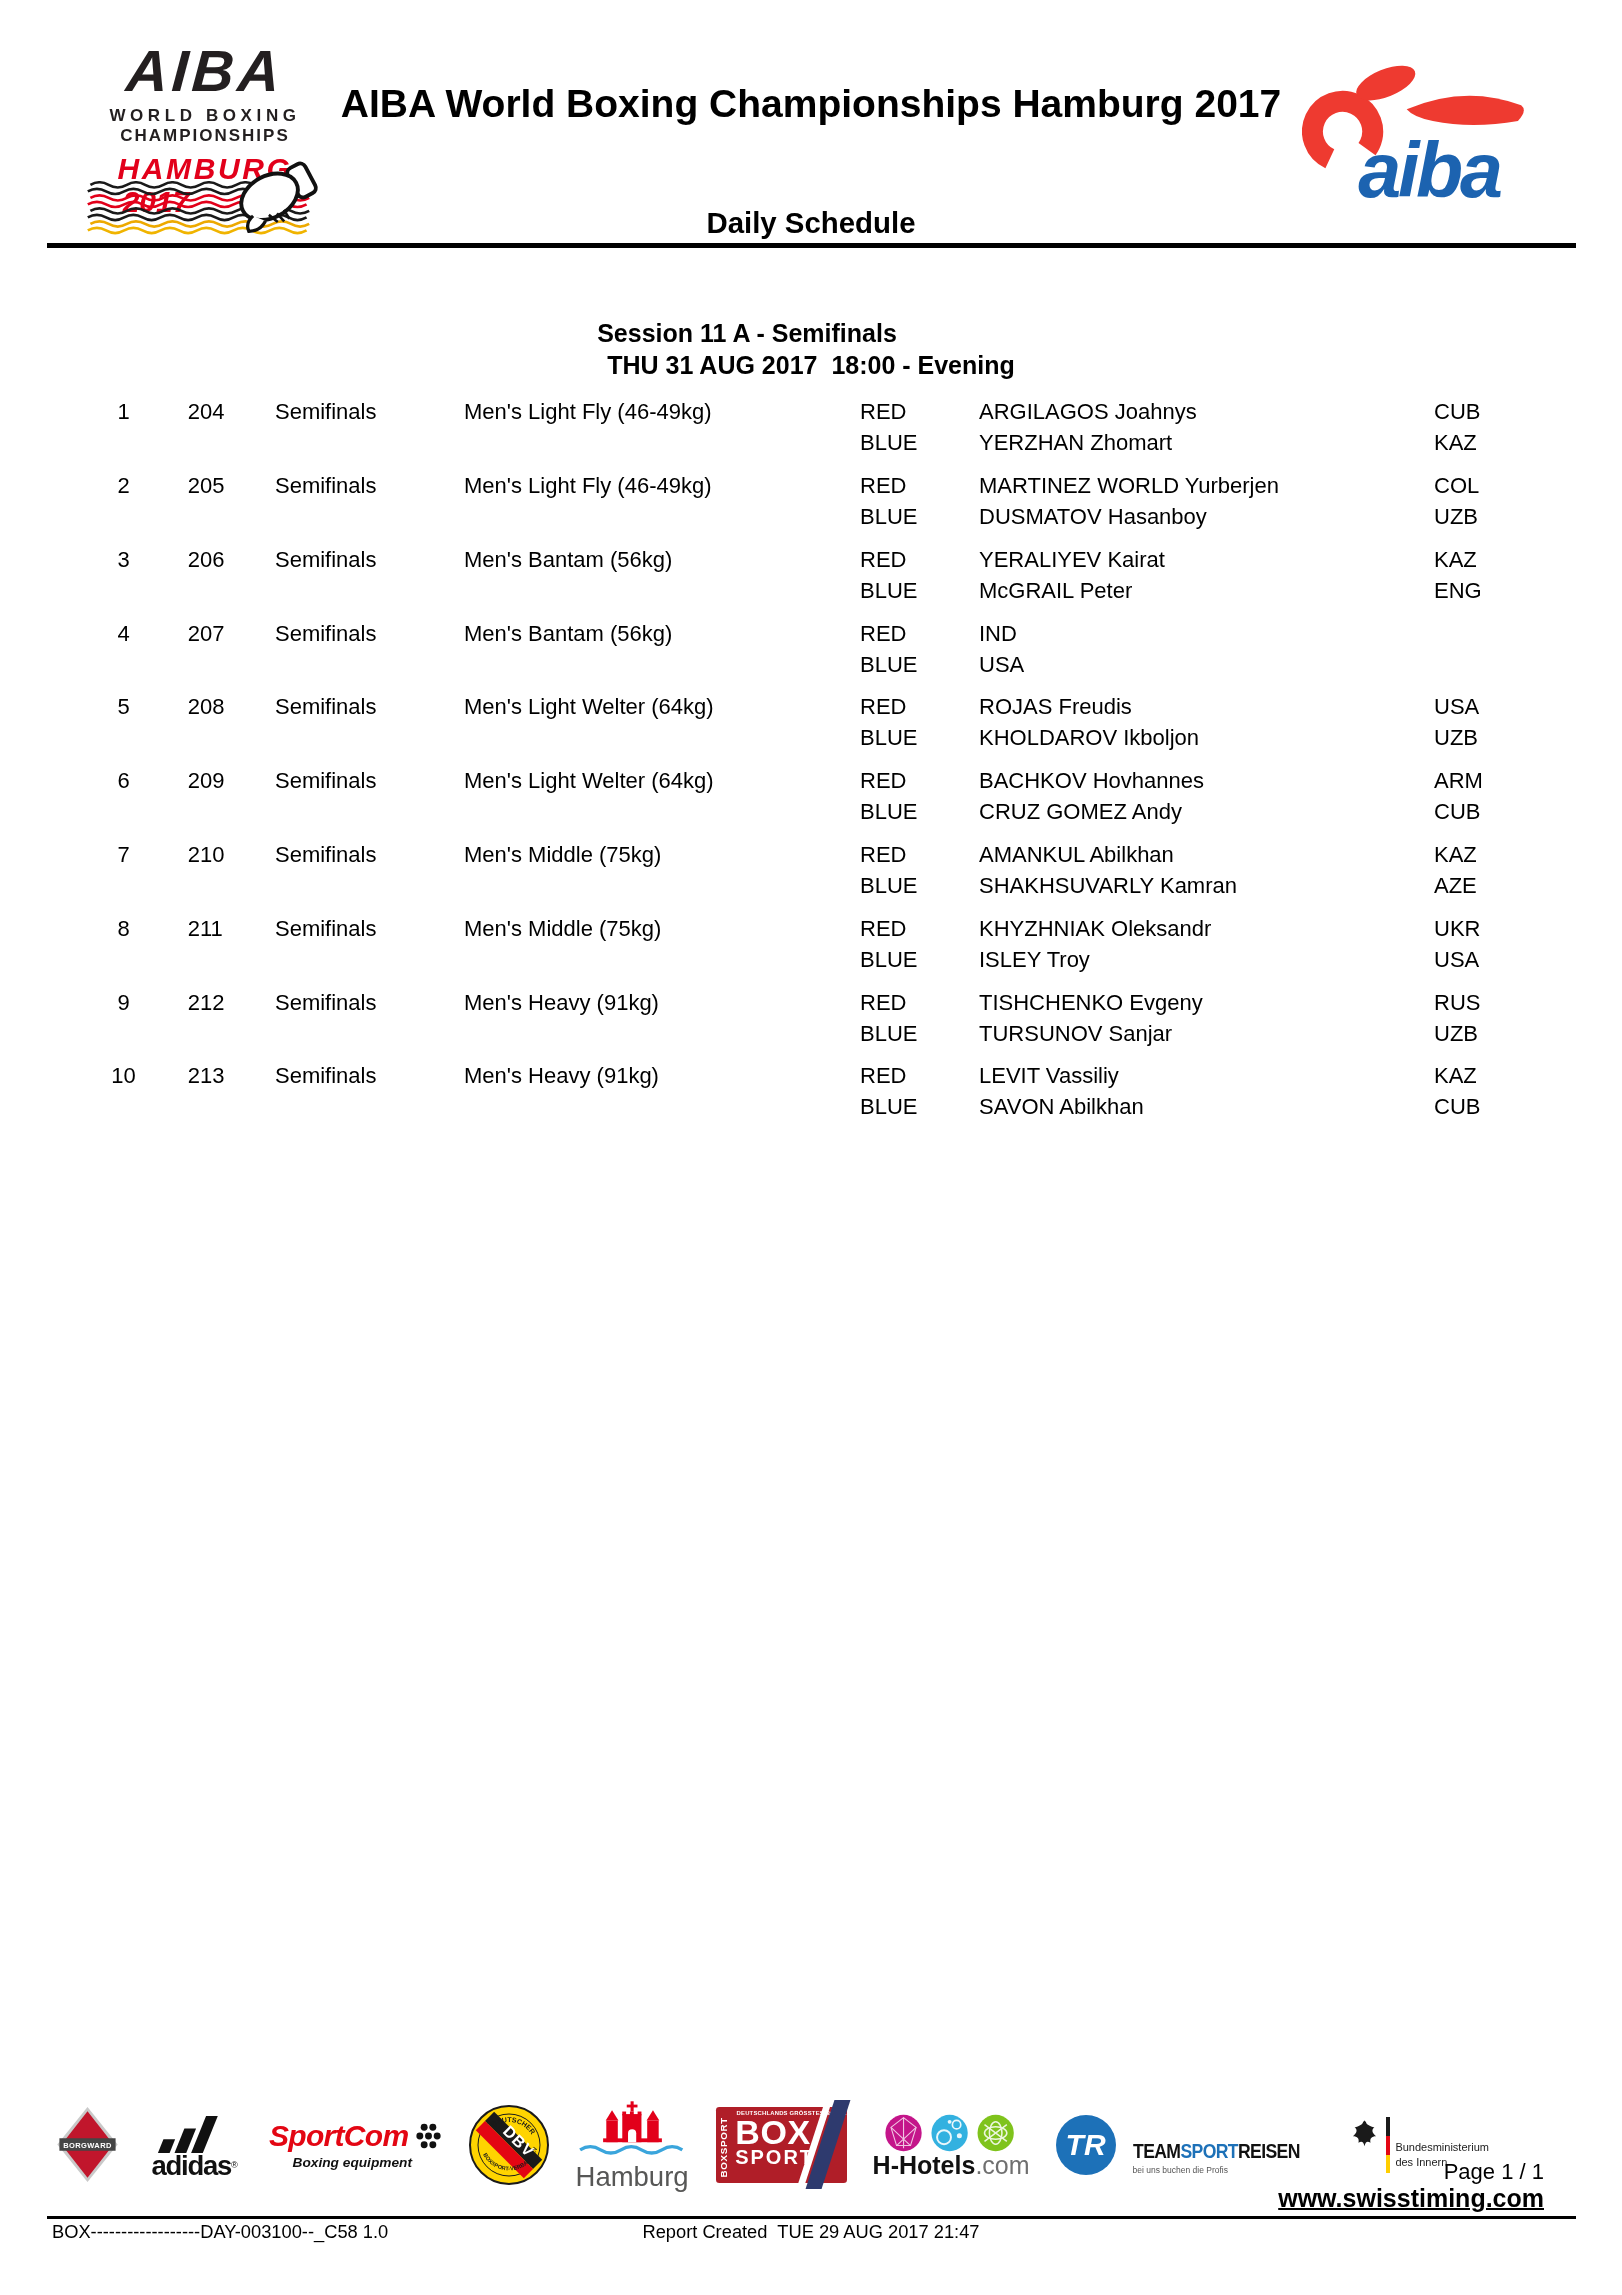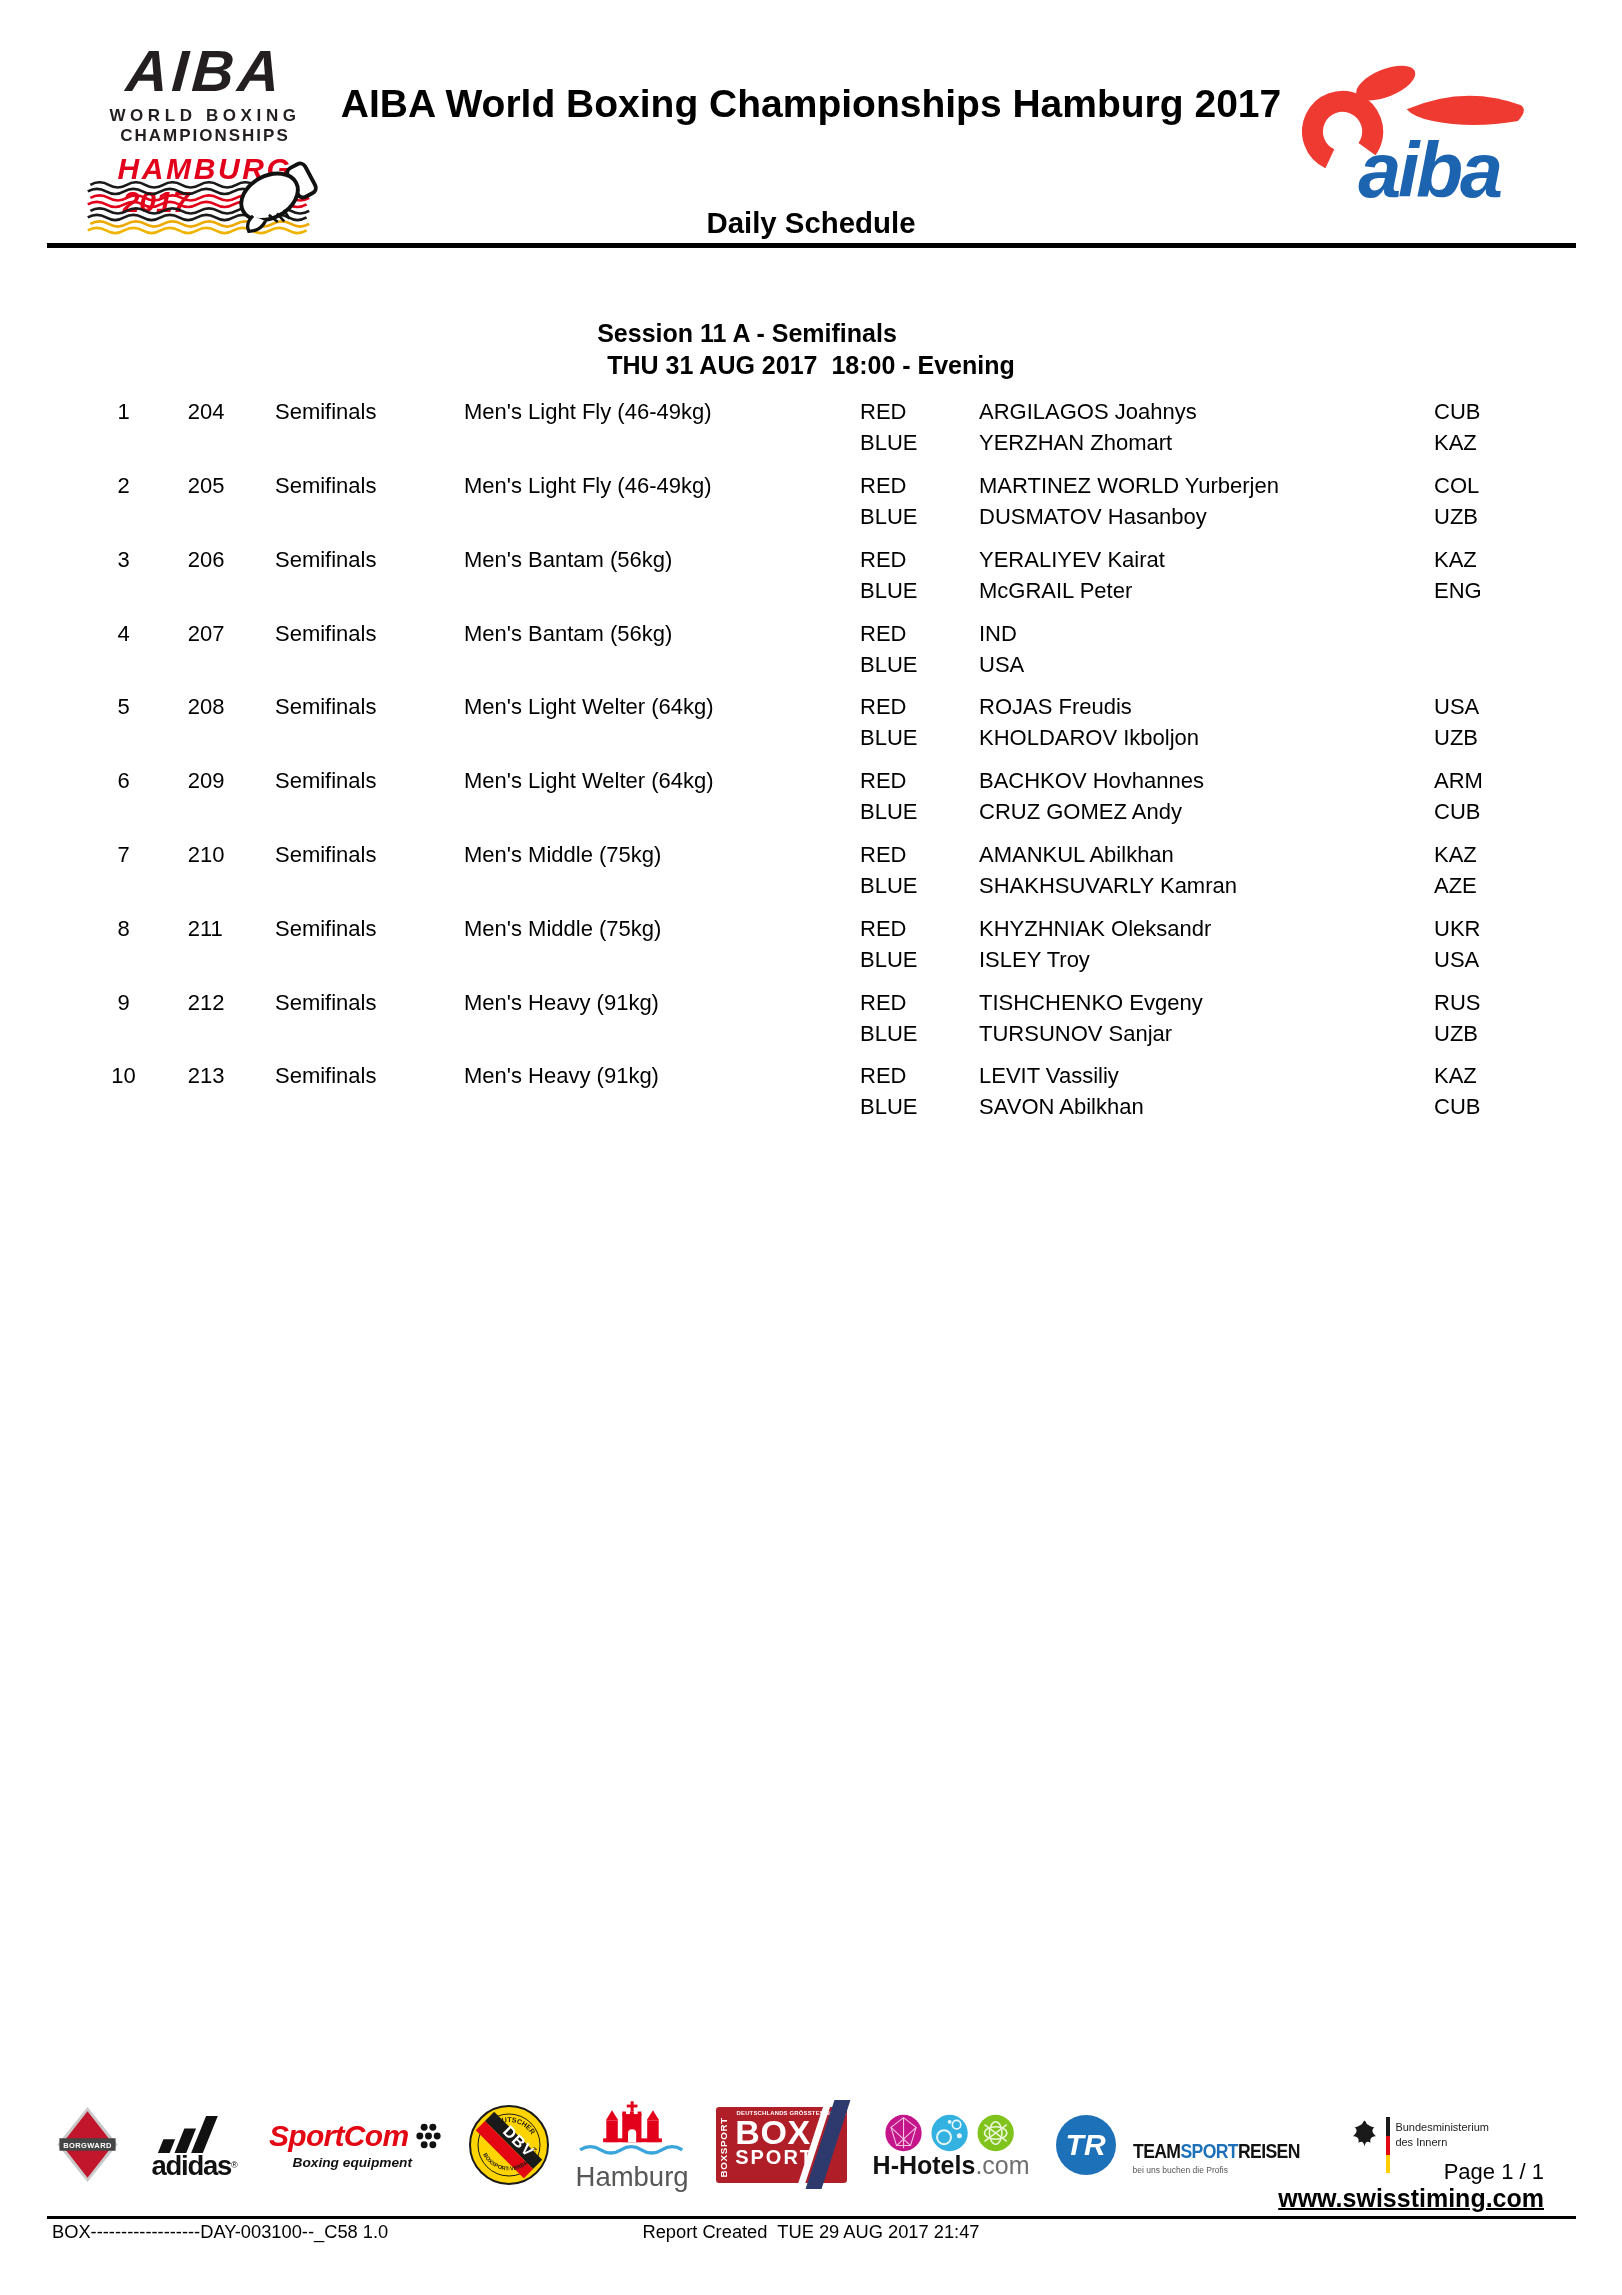--- a/index.html
+++ b/index.html
@@ -73,21 +73,21 @@
 
   .tr-logo{align-items:flex-end;gap:17px;}
   .tr-circle{width:60px;height:60px;border-radius:50%;background:#1d71b8;color:#fff;
              display:flex;align-items:center;justify-content:center;font-size:30px;font-weight:bold;font-style:italic;}
   .tr-name{font-size:20px;font-weight:bold;letter-spacing:-0.7px;color:#111;transform:scaleX(.88);transform-origin:left;white-space:nowrap;}
   .tr-sport{color:#1d71b8;}
   .tr-tag{font-size:8.5px;color:#555;margin-top:1.3px;}
 
   .bmi{gap:5.2px;align-items:flex-start;}
   .bmi-stripe{width:3.9px;height:56px;background:linear-gradient(#1a1a1a 0 34%,#e30613 34% 67%,#ffce00 67%);}
-  .bmi-text{font-size:11px;line-height:15px;color:#222;padding-top:3.9px;}
+  .bmi-text{font-size:11px;line-height:15px;color:#222;padding-top:3.9px;margin-top:20px;}
 
   .page-label{position:absolute;right:78px;top:2159px;font-size:22px;}
   .website{position:absolute;right:78px;top:2184px;font-size:25px;font-weight:bold;
            text-decoration:underline;text-decoration-thickness:2px;}
   .rule-bottom{position:absolute;left:47px;top:2216px;width:1529px;height:2.6px;background:#000;}
   .doc-code{position:absolute;left:52px;top:2221px;font-size:18.3px;}
   .report-created{position:absolute;left:0;top:2221px;width:1622px;text-align:center;font-size:18.3px;white-space:pre;}
 </style>
 </head>
 <body>

